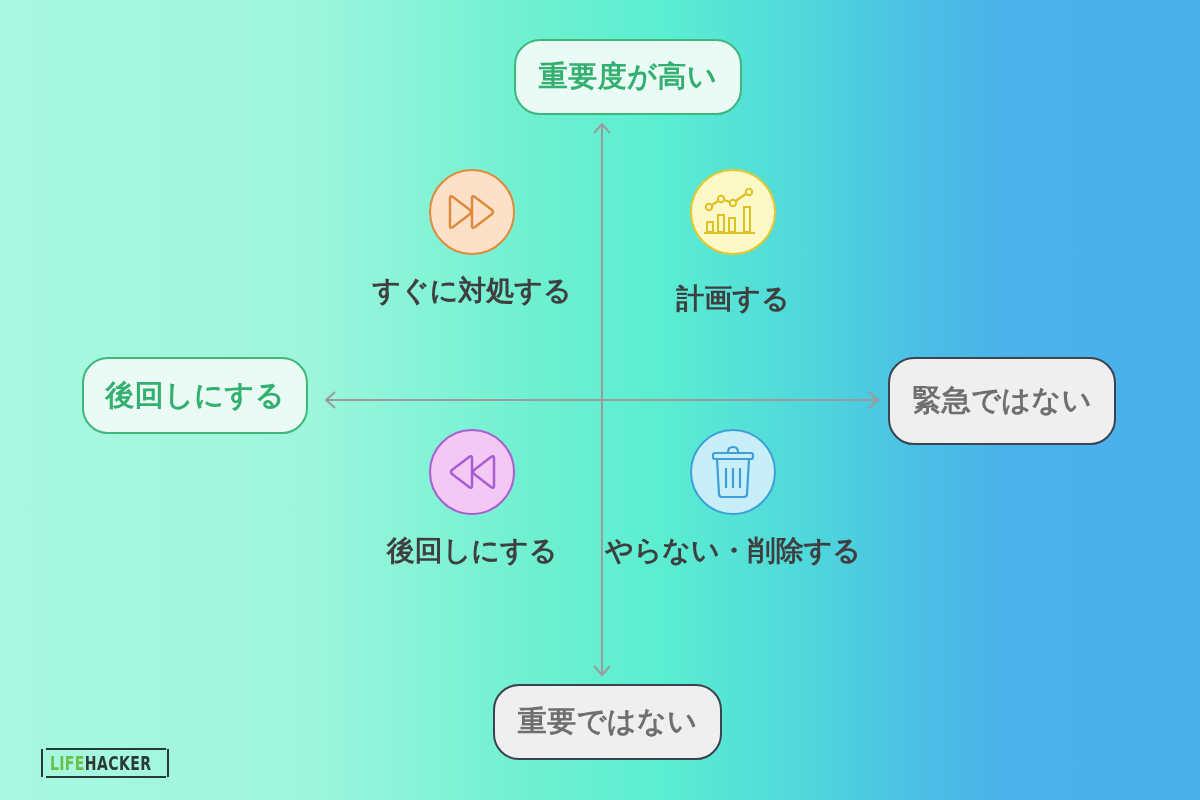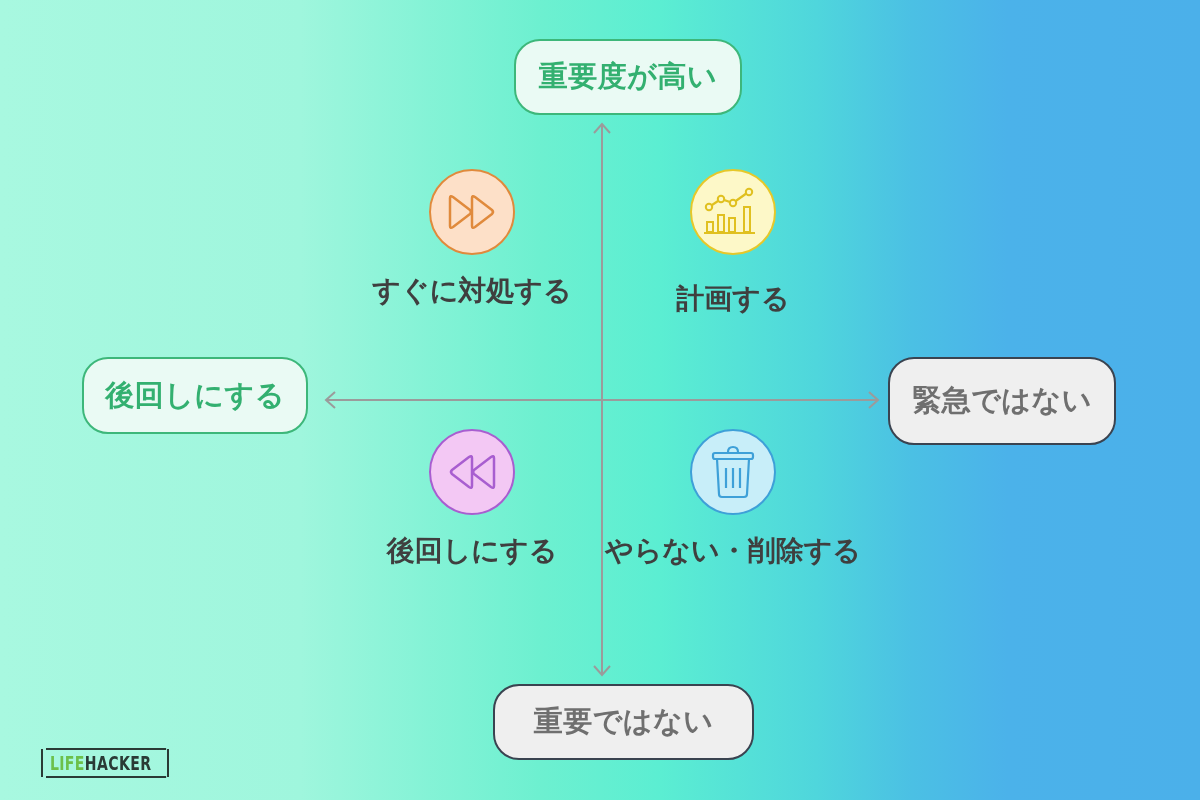--- a/index.html
+++ b/index.html
@@ -40,21 +40,21 @@
     background: #eafaf4;
     border: 2px solid #3db77a;
     color: #33b070;
   }
   .label-box.low {
     background: #efefef;
     border: 2.5px solid #3a4350;
     color: #6f6f6f;
   }
   #box-top { left: 514px; top: 39px; width: 228px; height: 76px; }
-  #box-bottom { left: 493px; top: 684px; width: 261px; height: 76px; }
+  #box-bottom { left: 493px; top: 684px; width: 229px; height: 76px; }
   #box-left { left: 82px; top: 357px; width: 226px; height: 77px; }
   #box-right { left: 888px; top: 357px; width: 228px; height: 88px; }
 
   .icon-circle {
     position: absolute;
     width: 86px; height: 86px; border-radius: 50%;
     display: flex; align-items: center; justify-content: center;
   }
   #icon-ff { left: 429px; top: 169px; background: #fde0c8; border: 2px solid #e08a3c; }
   #icon-chart { left: 690px; top: 169px; background: #fdf8c8; border: 2px solid #e6c82a; }

